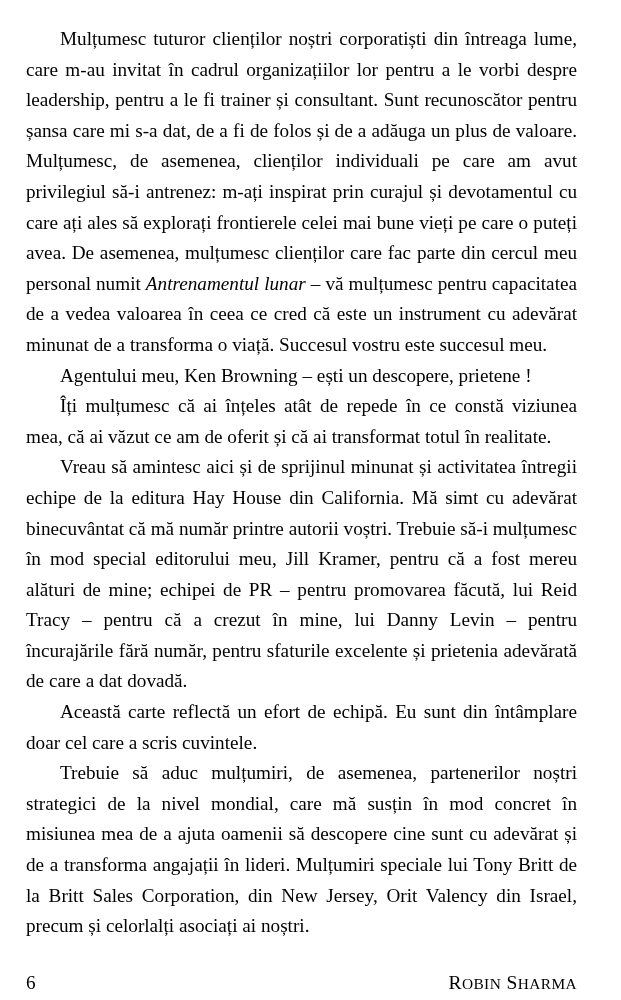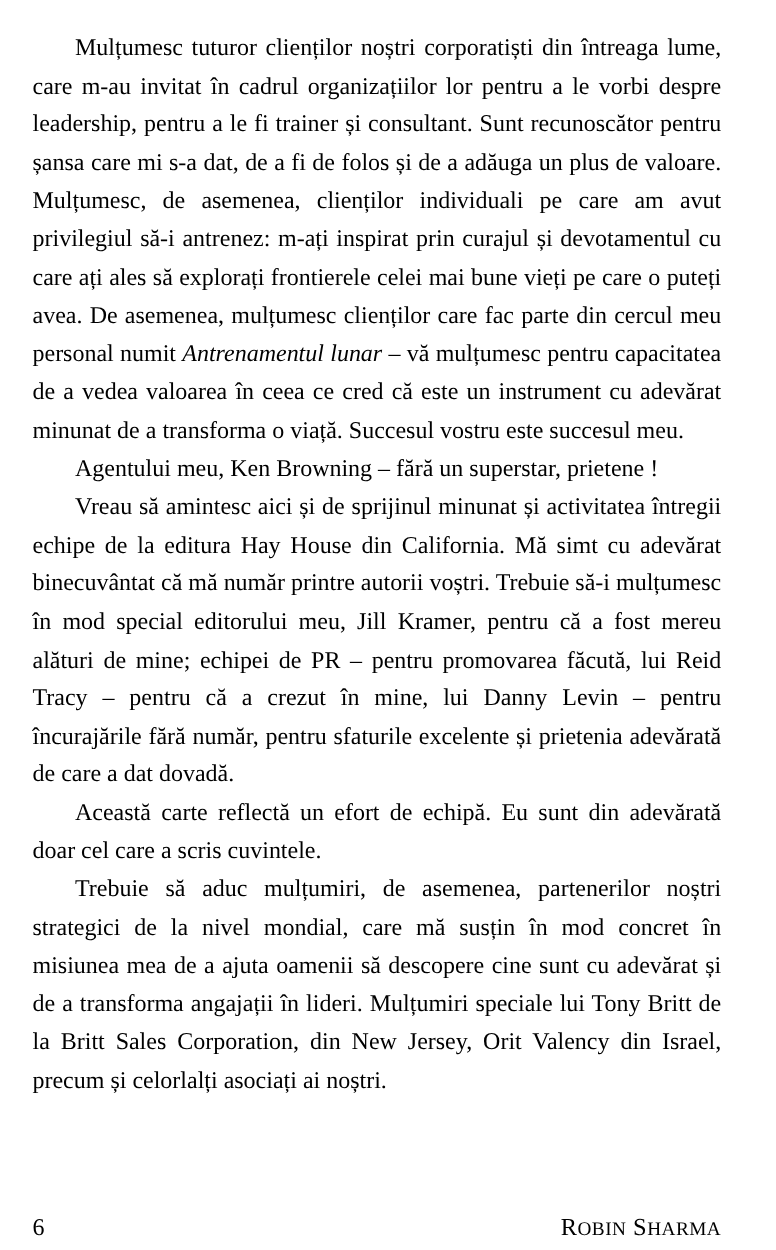--- a/index.html
+++ b/index.html
@@ -63,23 +63,24 @@
     font-size: 15.4px;
   }
 </style>
 </head>
 <body>
 
 <div class="page">
 
   <div class="body-text" id="body-container">
       <p>Mulțumesc tuturor clienților noștri corporatiști din întreaga lume, care m-au invitat în cadrul organizațiilor lor pentru a le vorbi despre leadership, pentru a le fi trainer și consultant. Sunt recunoscător pentru șansa care mi s-a dat, de a fi de folos și de a adăuga un plus de valoare. Mulțumesc, de asemenea, clienților individuali pe care am avut privilegiul să-i antrenez: m-ați inspirat prin curajul și devotamentul cu care ați ales să explorați frontierele celei mai bune vieți pe care o puteți avea. De asemenea, mulțumesc clienților care fac parte din cercul meu personal numit <em>Antrenamentul lunar</em> – vă mulțumesc pentru capacitatea de a vedea valoarea în ceea ce cred că este un instrument cu adevărat minunat de a transforma o viață. Succesul vostru este succesul meu.</p>
-      <p>Agentului meu, Ken Browning – fără un superstar, prietene !</p>
+      <p>Agentului meu, Ken Browning – ești un descopere, prietene !</p>
+      <p>Îți mulțumesc că ai înțeles atât de repede în ce constă viziunea mea, că ai văzut ce am de oferit și că ai transformat totul în realitate.</p>
       <p>Vreau să amintesc aici și de sprijinul minunat și activitatea întregii echipe de la editura Hay House din California. Mă simt cu adevărat binecuvântat că mă număr printre autorii voștri. Trebuie să-i mulțumesc în mod special editorului meu, Jill Kramer, pentru că a fost mereu alături de mine; echipei de PR – pentru promovarea făcută, lui Reid Tracy – pentru că a crezut în mine, lui Danny Levin – pentru încurajările fără număr, pentru sfaturile excelente și prietenia adevărată de care a dat dovadă.</p>
-      <p>Această carte reflectă un efort de echipă. Eu sunt din adevărată doar cel care a scris cuvintele.</p>
+      <p>Această carte reflectă un efort de echipă. Eu sunt din întâmplare doar cel care a scris cuvintele.</p>
       <p>Trebuie să aduc mulțumiri, de asemenea, partenerilor noștri strategici de la nivel mondial, care mă susțin în mod concret în misiunea mea de a ajuta oamenii să descopere cine sunt cu adevărat și de a transforma angajații în lideri. Mulțumiri speciale lui Tony Britt de la Britt Sales Corporation, din New Jersey, Orit Valency din Israel, precum și celorlalți asociați ai noștri.</p>
     </div>
 
   <div class="footer">
     <div class="folio">6</div>
     <div class="running-head">
       <span class="smallcaps-first">R</span><span class="smallcaps-rest">OBIN</span><span class="smallcaps-first"> </span><span class="smallcaps-first">S</span><span class="smallcaps-rest">HARMA</span>
     </div>
   </div>
 

